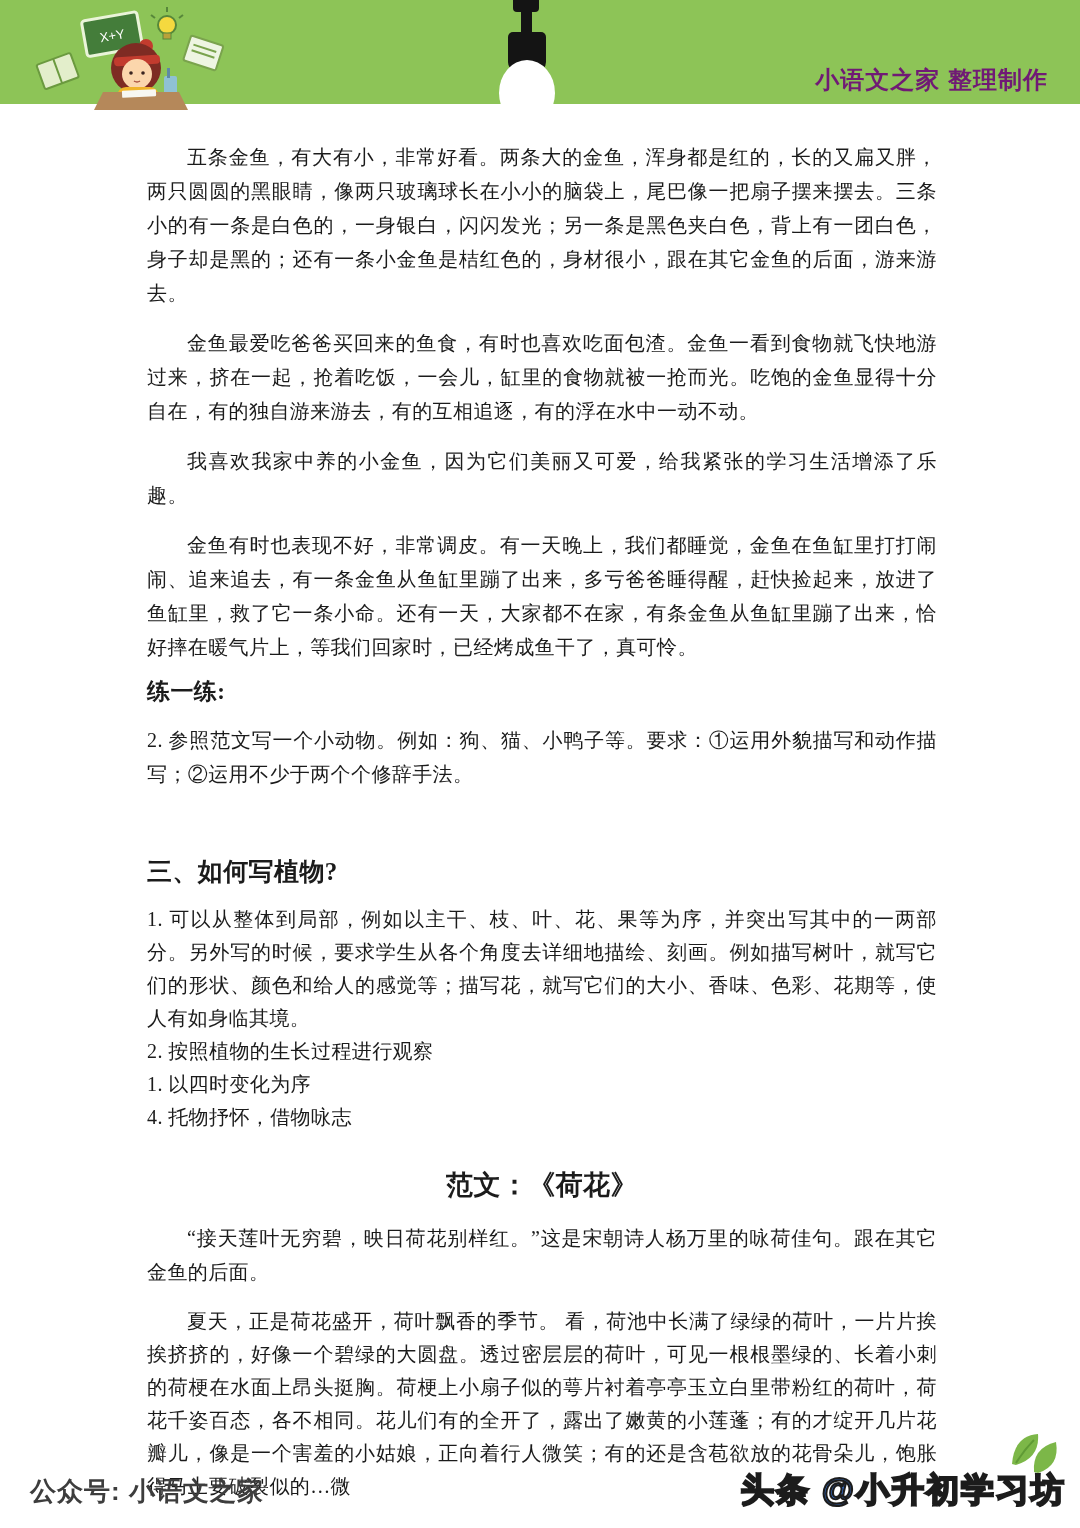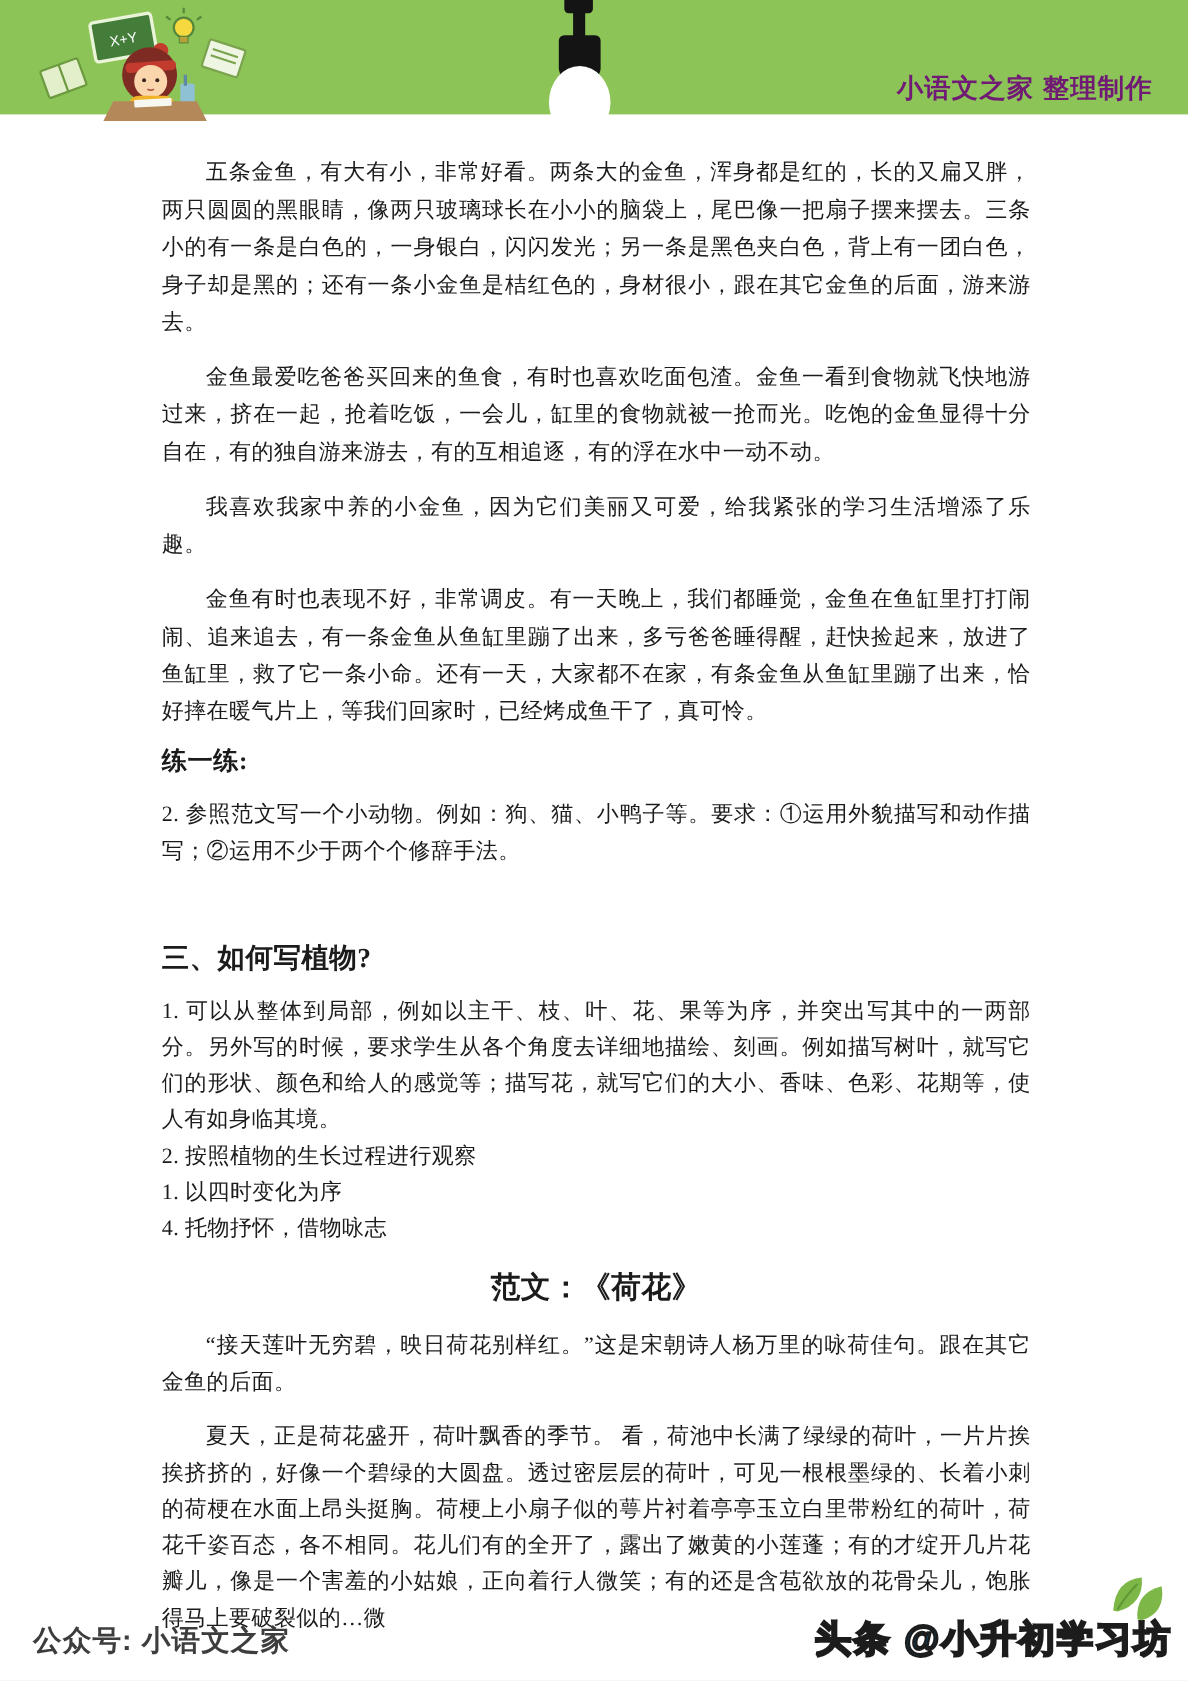--- a/index.html
+++ b/index.html
@@ -30,33 +30,33 @@
     position:absolute; left:147px; top:104px; width:790px;
     padding-top:20px; font-size:20px; line-height:34px;
     letter-spacing:0.4px; text-align:justify;
   }
   .content p { margin:16px 0 13px 0; }
   .indent { text-indent:2em; }
   .practice-heading { font-size:23px; font-weight:bold; margin:10px 0 14px 0; line-height:30px; }
   .section-heading  { font-size:25px; font-weight:bold; margin:64px 0 14px 0; line-height:34px; }
   .tight { line-height:33px; }
   .points p { margin:0; }
-  .essay-title { text-align:center; font-size:27px; font-weight:bold; margin:16px 0 16px 0; line-height:40px; }
+  .essay-title { text-align:center; font-size:27px; font-weight:bold; margin:31px 0 16px 0; line-height:40px; }
 
   
   .footer-account {
     position:absolute; left:30px; top:1474px;
     font-family:"Liberation Sans","DejaVu Sans",sans-serif;
     font-size:26px; font-weight:bold; color:#3d3d3d; letter-spacing:1px;
   }
   .watermark {
     position:absolute; right:14px; top:1468px;
     font-family:"Liberation Sans","DejaVu Sans",sans-serif;
     font-size:33px; font-weight:bold; letter-spacing:2px;
-    color:#0c4a6e; -webkit-text-stroke:2.2px #1c1c1c;
+    color:#3b82f6; -webkit-text-stroke:2.2px #1c1c1c;
   }
   .leaf-badge { position:absolute; right:18px; top:1428px; }
 </style>
 </head>
 <body>
 
 <div class="page">
 
   <div class="banner">
     <svg class="doodle" width="240" height="108" viewBox="0 0 240 108">

